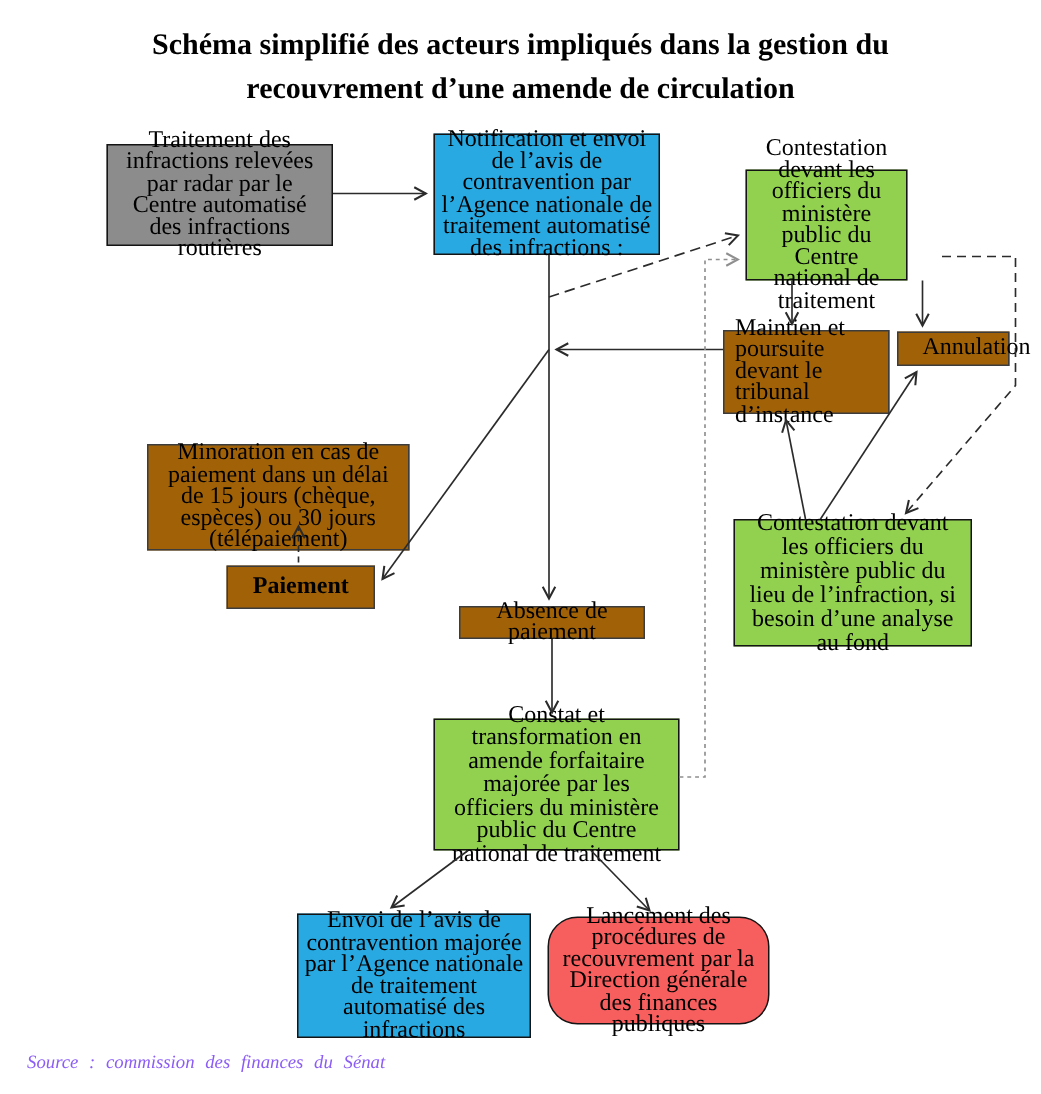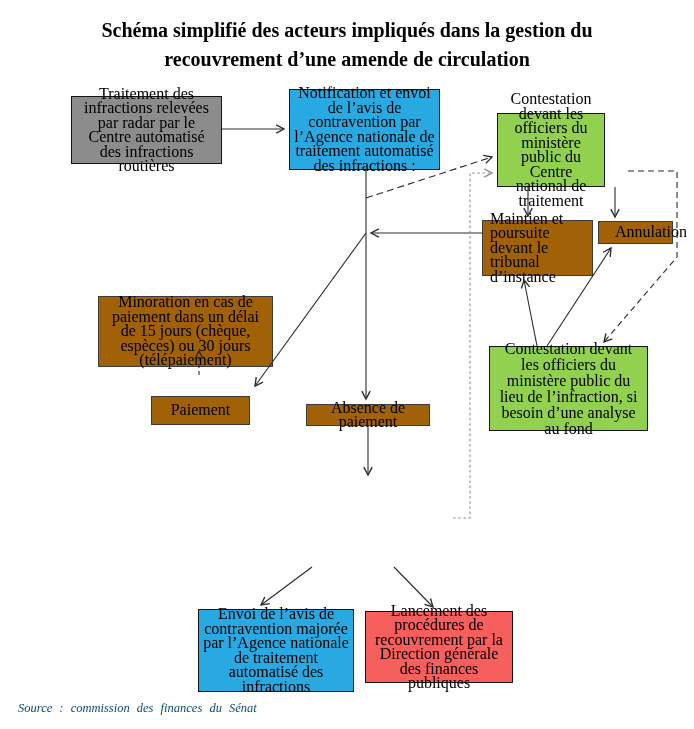--- a/index.html
+++ b/index.html
@@ -26,32 +26,32 @@
   .fill-green{background:#92D050;border:1.6px solid #141414;}
   .fill-red  {background:#F75F5F;border:1.6px solid #141414;}
   .fill-white{background:#a16207;border:1px solid #3c3c3c;}
 
   .n-radar        {left:71px; top:96px;  width:151px;height:68px;}
   .n-notification {left:289px;top:89px;  width:151px;height:81px;justify-content:flex-end;}
   .n-contest-centre{left:497px;top:113px;width:108px;height:74px;}
   .n-maintien     {left:482px;top:220px; width:111px;height:56px;justify-content:flex-start;text-align:left;padding-left:7px;}
   .n-annulation   {left:598px;top:221px; width:75px; height:23px;padding-left:35px;}
   .n-minoration   {left:98px; top:276px; width:175px;height:71px;margin-top:20px;}
-  .n-paiement     {left:151px;top:396px; width:99px; height:29px;}
+  .n-paiement     {left:151px;top:377px; width:99px; height:29px;font-weight:bold;}
   .n-absence      {left:306px;top:404px; width:124px;height:22px;}
   .n-contest-lieu {left:489px;top:346px; width:159px;height:85px;line-height:16px;}
   .n-constat      {left:289px;top:479px; width:164px;height:88px;line-height:15.5px;}
   .n-envoi        {left:162px;top:609px; width:156px;height:83px;margin-left:36px;}
-  .n-lancement    {left:365px;top:611px; width:148px;height:72px;}
+  .n-lancement    {left:365px;top:611px; width:148px;height:72px;border-radius:20px;}
 
   #wires{position:absolute;left:0;top:0;z-index:3;pointer-events:none;}
 
   #source-note{
     position:absolute;left:18px;top:701px;
-    font-style:italic;font-size:12.5px;color:#0c4a6e;word-spacing:4px;
+    font-style:italic;font-size:12.5px;color:#8b5cf6;word-spacing:4px;
   }
 </style>
 </head>
 <body>
 
 <div id="canvas">
 
   <div id="title">Schéma simplifié des acteurs impliqués dans la gestion du recouvrement d’une amende de circulation</div>
 
   <svg id="wires" width="694" height="729" viewBox="0 0 694 729">
@@ -113,20 +113,23 @@
   </div>
 
   <div class="node fill-white n-absence">
     <span>Absence de paiement</span>
   </div>
 
   <div class="node fill-green n-contest-lieu">
     <span>Contestation devant les officiers du ministère public du lieu de l’infraction, si besoin d’une analyse au fond</span>
   </div>
 
+  <div class="node fill-green n-constat">
+    <span>Constat et transformation en amende forfaitaire majorée par les officiers du ministère public  du Centre national de traitement</span>
+  </div>
 
   <div class="node fill-blue n-envoi">
     <span>Envoi de l’avis de contravention majorée par l’Agence nationale de traitement automatisé des infractions</span>
   </div>
 
   <div class="node fill-red n-lancement">
     <span>Lancement des procédures de recouvrement par la Direction générale des finances publiques</span>
   </div>
 
   <div id="source-note">Source : commission des finances du Sénat</div>

